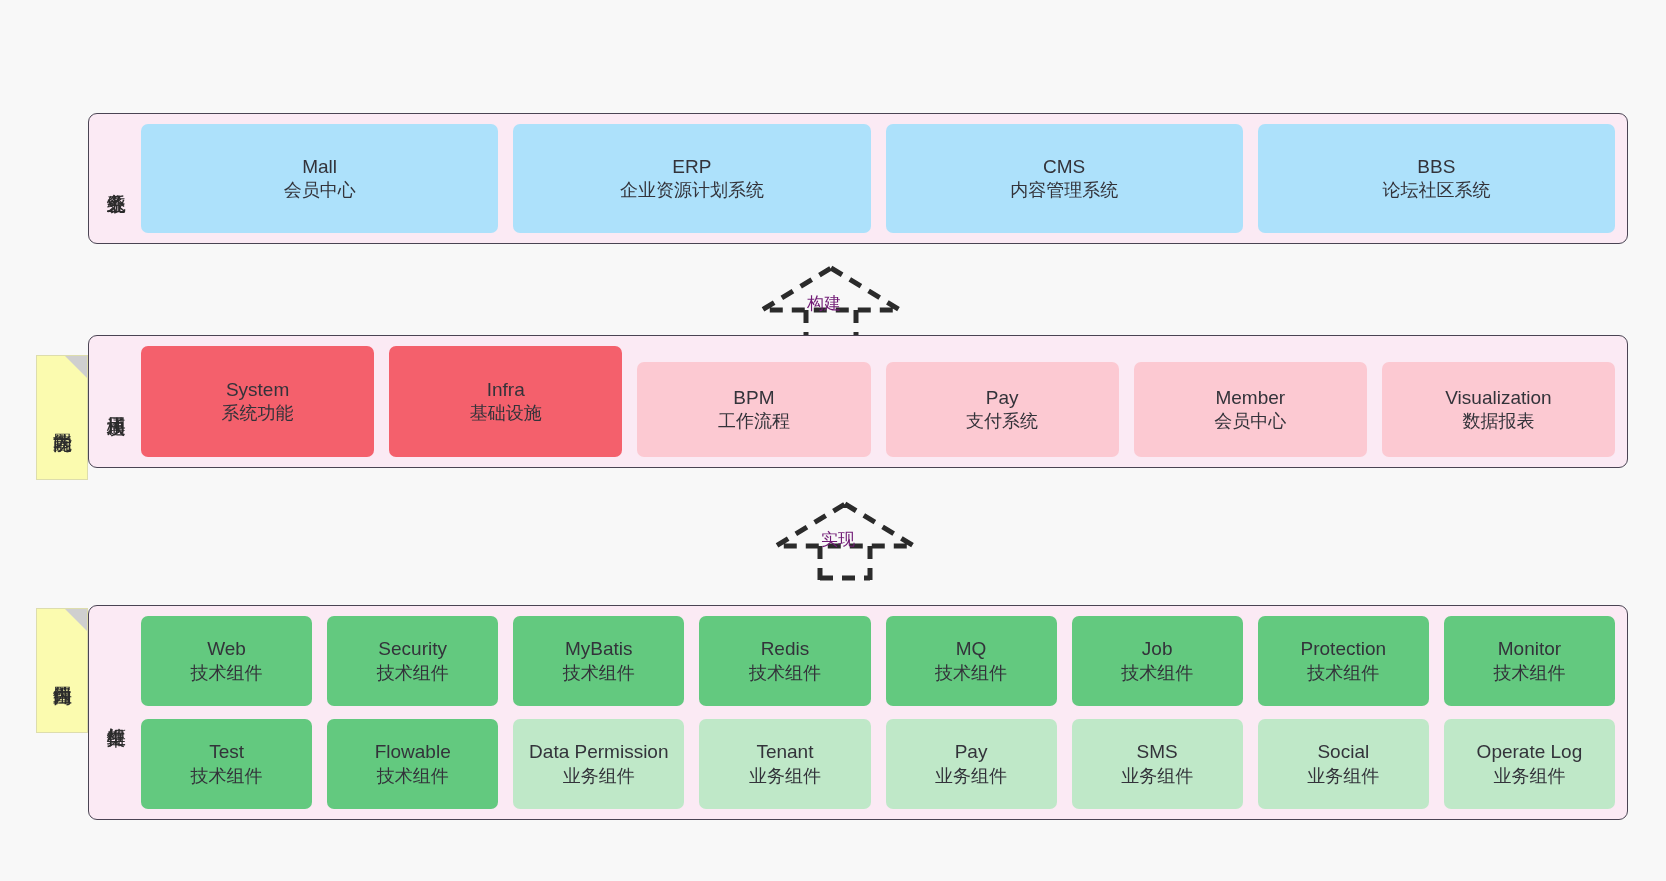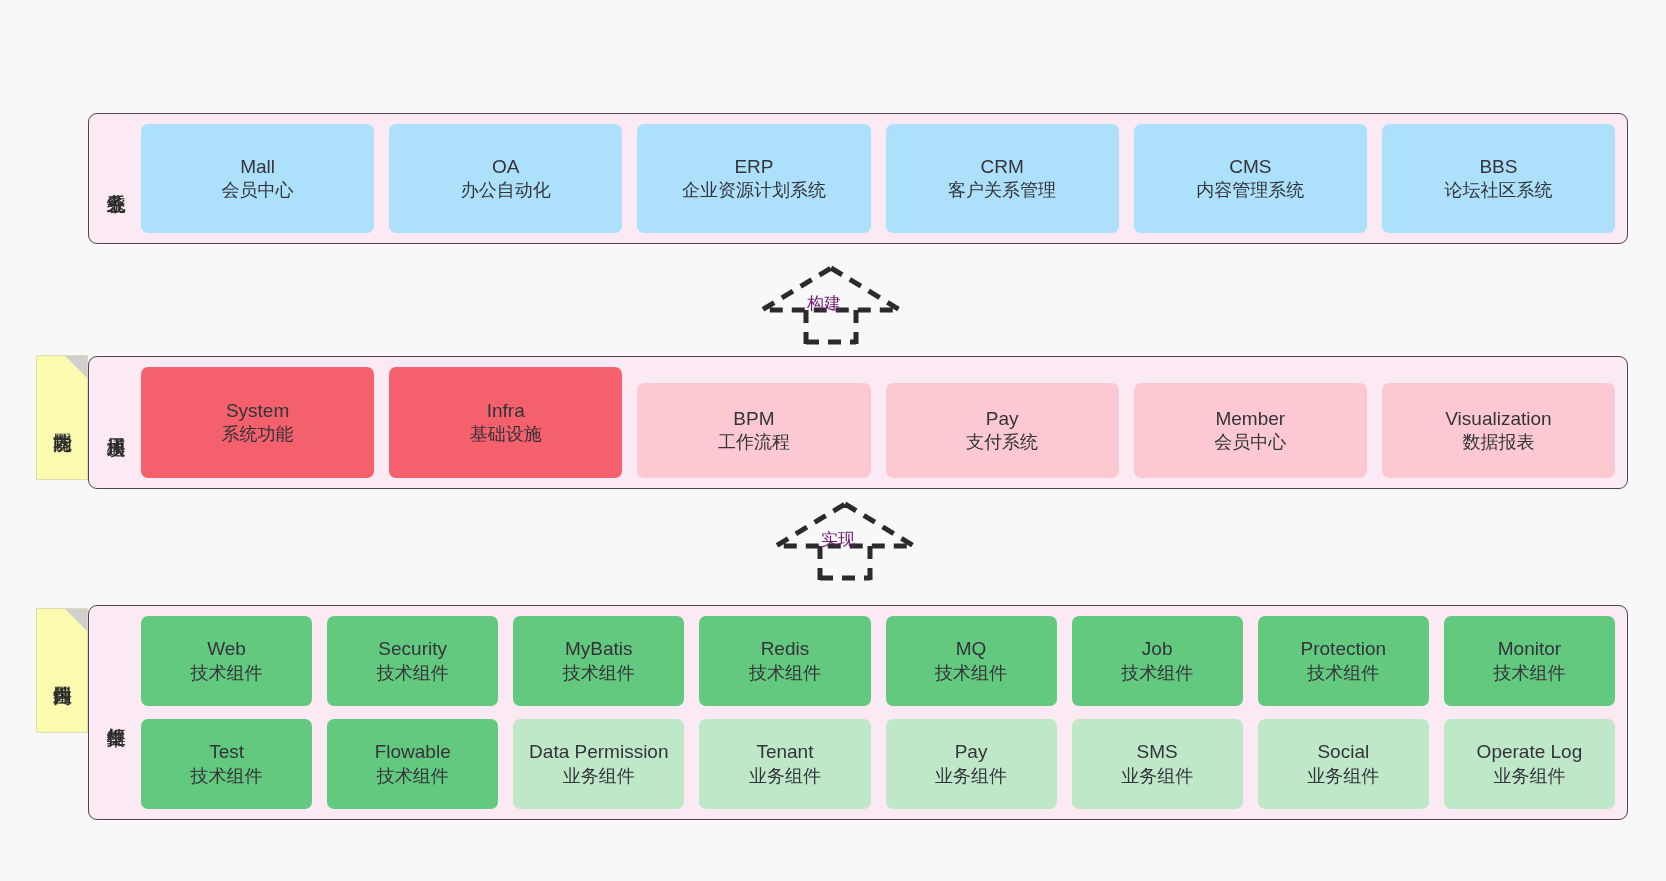--- a/index.html
+++ b/index.html
@@ -125,34 +125,26 @@
   <div class="layer" id="layer-business" style="left:88px; top:113px; width:1540px; height:131px;">
     <div class="layer-title">业务系统</div>
     <div class="cards">
       <div class="card-row">
 
         <div class="card c-blue">
           <span class="t1">Mall</span>
           <span class="t2">会员中心</span>
         </div>
 
-        <div class="card c-blue">
-          <span class="t1">OA</span>
-          <span class="t2">办公自动化</span>
-        </div>
 
         <div class="card c-blue">
           <span class="t1">ERP</span>
           <span class="t2">企业资源计划系统</span>
         </div>
 
-        <div class="card c-blue">
-          <span class="t1">CRM</span>
-          <span class="t2">客户关系管理</span>
-        </div>
 
         <div class="card c-blue">
           <span class="t1">CMS</span>
           <span class="t2">内容管理系统</span>
         </div>
 
         <div class="card c-blue">
           <span class="t1">BBS</span>
           <span class="t2">论坛社区系统</span>
         </div>
@@ -169,21 +161,21 @@
       <path d="M50,48 L50,82 M100,48 L100,82 M50,80 L100,80" fill="none" stroke="#2b2b2b" stroke-width="5" stroke-dasharray="13,9"></path>
     </svg>
     <span class="arrow-label" style="left:51px; top:33px;">构建</span>
   </div>
 
   <div class="note" id="note-modules" style="left:36px; top:355px; width:52px; height:125px;">
     <span>内置功能</span>
     <span class="fold"></span>
   </div>
 
-  <div class="layer" id="layer-modules" style="left:88px; top:356px; width:1540px; height:133px;">
+  <div class="layer" id="layer-modules" style="left:88px; top:335px; width:1540px; height:133px;">
     <div class="layer-title">通用模块</div>
     <div class="cards">
       <div class="card-row">
 
         <div class="card c-red">
           <span class="t1">System</span>
           <span class="t2">系统功能</span>
         </div>
 
         <div class="card c-red">

